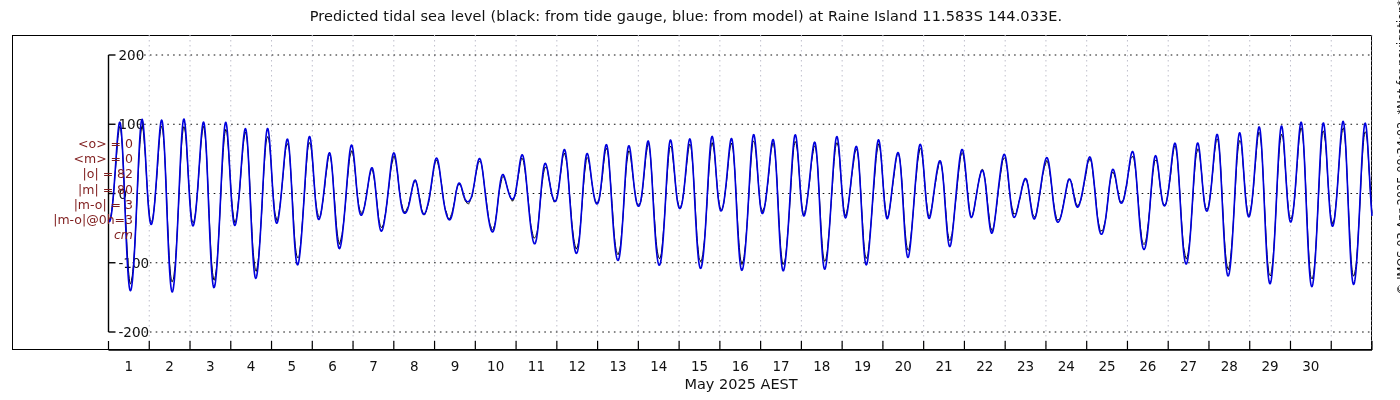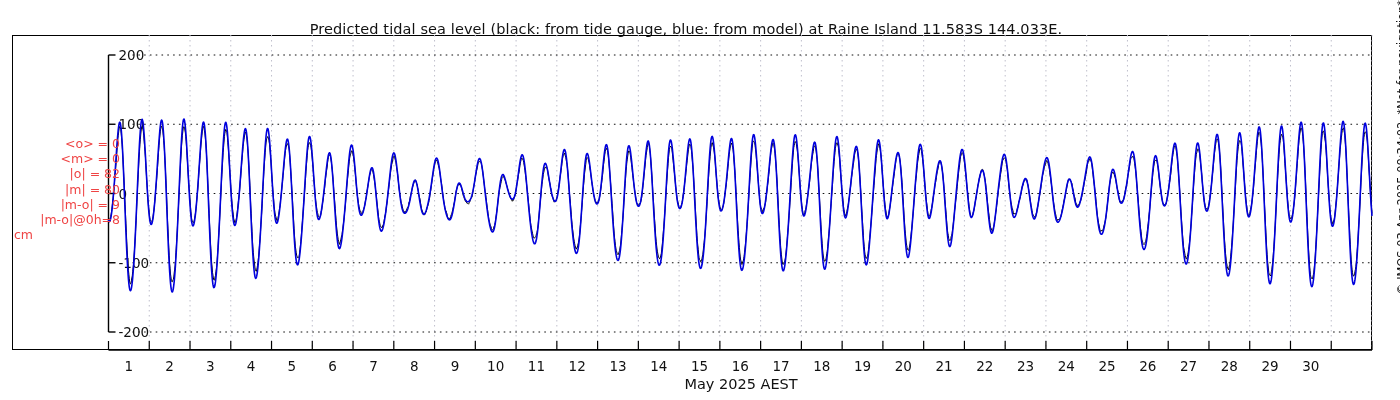--- a/index.html
+++ b/index.html
@@ -17,21 +17,21 @@
   }
   #root {
     position: absolute;
     inset: 0;
     width: 1400px;
     height: 400px;
   }
   .chart-title {
     position: absolute;
     left: 0;
-    top: 21px;
+    top: 8px;
     width: 1372px;
     text-align: center;
     font-size: 14.5px;
     color: #111;
     letter-spacing: 0.1px;
     white-space: nowrap;
   }
   .outer-frame {
     position: absolute;
     left: 12px;
@@ -47,25 +47,26 @@
     top: 0;
   }
   .stats-block {
     position: absolute;
     left: 14px;
     top: 136px;
     width: 106px;
     text-align: right;
     font-size: 12.5px;
     line-height: 15.2px;
-    color: #ef4444;
+    color: #7f1d1d;
     white-space: nowrap;
+    padding-left: 13px;
   }
   .stats-block .stat-line { display: block; }
-  .stats-block .stat-units { display: block; text-align: left; }
+  .stats-block .stat-units { display: block; text-align: right; font-style: italic; }
   .axis-x-title {
     position: absolute;
     left: 110px;
     top: 376px;
     width: 1262px;
     text-align: center;
     font-size: 14.5px;
     color: #111;
   }
   .credit {
@@ -228,22 +229,22 @@
     <g id="g-model">
         <path d="M108.50 219.99L108.92 221.17L109.35 221.61L109.77 221.34L110.20 220.40L110.62 218.82L111.05 216.64L111.47 213.91L111.90 210.64L112.32 206.88L112.75 202.64L113.17 197.96L113.59 192.86L114.02 187.39L114.44 181.60L114.87 175.54L115.29 169.29L115.72 162.94L116.14 156.59L116.57 150.37L116.99 144.40L117.42 138.85L117.84 133.85L118.26 129.56L118.69 126.12L119.11 123.69L119.54 122.37L119.96 122.28L120.39 123.48L120.81 126.01L121.24 129.89L121.66 135.09L122.09 141.54L122.51 149.15L122.94 157.77L123.36 167.27L123.78 177.44L124.21 188.11L124.63 199.05L125.06 210.06L125.48 220.93L125.91 231.46L126.33 241.48L126.76 250.83L127.18 259.37L127.61 266.99L128.03 273.62L128.45 279.18L128.88 283.66L129.30 287.03L129.73 289.32L130.15 290.54L130.58 290.72L131.00 289.92L131.43 288.16L131.85 285.49L132.28 281.97L132.70 277.62L133.12 272.49L133.55 266.61L133.97 260.02L134.40 252.77L134.82 244.90L135.25 236.47L135.67 227.54L136.10 218.20L136.52 208.54L136.95 198.68L137.37 188.75L137.79 178.89L138.22 169.27L138.64 160.05L139.07 151.40L139.49 143.49L139.92 136.48L140.34 130.52L140.77 125.73L141.19 122.22L141.62 120.06L142.04 119.29L142.47 119.90L142.89 121.87L143.31 125.11L143.74 129.53L144.16 134.99L144.59 141.33L145.01 148.35L145.44 155.88L145.86 163.70L146.29 171.62L146.71 179.44L147.14 186.99L147.56 194.11L147.98 200.66L148.41 206.52L148.83 211.62L149.26 215.89L149.68 219.30L150.11 221.84L150.53 223.53L150.96 224.37L151.38 224.42L151.81 223.72L152.23 222.30L152.65 220.23L153.08 217.54L153.50 214.28L153.93 210.50L154.35 206.22L154.78 201.48L155.20 196.32L155.63 190.77L156.05 184.89L156.48 178.72L156.90 172.33L157.32 165.81L157.75 159.24L158.17 152.75L158.60 146.45L159.02 140.48L159.45 135.00L159.87 130.15L160.30 126.09L160.72 122.97L161.15 120.91L161.57 120.05L161.99 120.47L162.42 122.23L162.84 125.37L163.27 129.88L163.69 135.72L164.12 142.82L164.54 151.06L164.97 160.29L165.39 170.34L165.82 181.03L166.24 192.13L166.67 203.44L167.09 214.72L167.51 225.78L167.94 236.42L168.36 246.44L168.79 255.70L169.21 264.05L169.64 271.41L170.06 277.68L170.49 282.83L170.91 286.83L171.34 289.68L171.76 291.40L172.18 292.01L172.61 291.58L173.03 290.14L173.46 287.75L173.88 284.46L174.31 280.32L174.73 275.39L175.16 269.70L175.58 263.31L176.01 256.25L176.43 248.58L176.85 240.34L177.28 231.61L177.70 222.44L178.13 212.93L178.55 203.18L178.98 193.31L179.40 183.45L179.83 173.74L180.25 164.34L180.68 155.42L181.10 147.15L181.52 139.68L181.95 133.18L182.37 127.78L182.80 123.60L183.22 120.73L183.65 119.23L184.07 119.12L184.50 120.40L184.92 123.01L185.35 126.87L185.77 131.86L186.20 137.84L186.62 144.62L187.04 152.03L187.47 159.86L187.89 167.90L188.32 175.95L188.74 183.83L189.17 191.35L189.59 198.36L190.02 204.72L190.44 210.34L190.87 215.13L191.29 219.06L191.71 222.08L192.14 224.20L192.56 225.45L192.99 225.85L193.41 225.45L193.84 224.31L194.26 222.47L194.69 219.99L195.11 216.93L195.54 213.33L195.96 209.25L196.38 204.71L196.81 199.76L197.23 194.44L197.66 188.80L198.08 182.86L198.51 176.71L198.93 170.39L199.36 164.00L199.78 157.62L200.21 151.37L200.63 145.37L201.05 139.76L201.48 134.67L201.90 130.26L202.33 126.67L202.75 124.03L203.18 122.47L203.60 122.10L204.03 123.00L204.45 125.22L204.88 128.78L205.30 133.66L205.72 139.81L206.15 147.15L206.57 155.54L207.00 164.85L207.42 174.89L207.85 185.46L208.27 196.35L208.70 207.36L209.12 218.26L209.55 228.86L209.97 238.95L210.40 248.37L210.82 256.97L211.24 264.63L211.67 271.26L212.09 276.79L212.52 281.20L212.94 284.45L213.37 286.58L213.79 287.60L214.22 287.57L214.64 286.52L215.07 284.53L215.49 281.65L215.91 277.94L216.34 273.45L216.76 268.25L217.19 262.37L217.61 255.87L218.04 248.78L218.46 241.18L218.89 233.09L219.31 224.59L219.74 215.75L220.16 206.65L220.58 197.38L221.01 188.07L221.43 178.83L221.86 169.81L222.28 161.16L222.71 153.02L223.13 145.55L223.56 138.92L223.98 133.24L224.41 128.65L224.83 125.26L225.25 123.14L225.68 122.33L226.10 122.84L226.53 124.66L226.95 127.72L227.38 131.94L227.80 137.19L228.23 143.31L228.65 150.15L229.08 157.50L229.50 165.18L229.93 172.99L230.35 180.73L230.77 188.22L231.20 195.30L231.62 201.82L232.05 207.67L232.47 212.76L232.90 217.01L233.32 220.41L233.75 222.92L234.17 224.56L234.60 225.36L235.02 225.36L235.44 224.61L235.87 223.17L236.29 221.09L236.72 218.45L237.14 215.28L237.57 211.65L237.99 207.59L238.42 203.16L238.84 198.38L239.27 193.30L239.69 187.95L240.11 182.38L240.54 176.65L240.96 170.81L241.39 164.94L241.81 159.13L242.24 153.48L242.66 148.11L243.09 143.13L243.51 138.67L243.94 134.87L244.36 131.86L244.78 129.76L245.21 128.67L245.63 128.70L246.06 129.91L246.48 132.34L246.91 135.99L247.33 140.84L247.76 146.84L248.18 153.89L248.61 161.88L249.03 170.64L249.45 180.02L249.88 189.83L250.30 199.86L250.73 209.92L251.15 219.80L251.58 229.33L252.00 238.32L252.43 246.62L252.85 254.11L253.28 260.67L253.70 266.24L254.13 270.77L254.55 274.23L254.97 276.63L255.40 277.98L255.82 278.33L256.25 277.72L256.67 276.21L257.10 273.87L257.52 270.74L257.95 266.91L258.37 262.41L258.80 257.32L259.22 251.66L259.64 245.49L260.07 238.85L260.49 231.80L260.92 224.36L261.34 216.61L261.77 208.60L262.19 200.41L262.62 192.12L263.04 183.84L263.47 175.68L263.89 167.77L264.31 160.22L264.74 153.19L265.16 146.81L265.59 141.21L266.01 136.50L266.44 132.81L266.86 130.21L267.29 128.76L267.71 128.51L268.14 129.45L268.56 131.55L268.98 134.76L269.41 138.98L269.83 144.09L270.26 149.95L270.68 156.40L271.11 163.27L271.53 170.37L271.96 177.53L272.38 184.58L272.81 191.34L273.23 197.67L273.66 203.46L274.08 208.60L274.50 213.01L274.93 216.64L275.35 219.48L275.78 221.51L276.20 222.75L276.63 223.25L277.05 223.03L277.48 222.16L277.90 220.69L278.33 218.69L278.75 216.20L279.17 213.29L279.60 210.00L280.02 206.36L280.45 202.43L280.87 198.22L281.30 193.78L281.72 189.13L282.15 184.32L282.57 179.38L283.00 174.38L283.42 169.36L283.84 164.41L284.27 159.62L284.69 155.07L285.12 150.88L285.54 147.16L285.97 144.01L286.39 141.56L286.82 139.90L287.24 139.13L287.67 139.33L288.09 140.55L288.51 142.82L288.94 146.14L289.36 150.49L289.79 155.81L290.21 162.02L290.64 169.01L291.06 176.64L291.49 184.75L291.91 193.19L292.34 201.77L292.76 210.33L293.18 218.68L293.61 226.67L294.03 234.14L294.46 240.97L294.88 247.05L295.31 252.29L295.73 256.65L296.16 260.08L296.58 262.58L297.01 264.15L297.43 264.83L297.86 264.65L298.28 263.67L298.70 261.94L299.13 259.53L299.55 256.49L299.98 252.87L300.40 248.75L300.83 244.15L301.25 239.12L301.68 233.70L302.10 227.93L302.53 221.85L302.95 215.48L303.37 208.88L303.80 202.10L304.22 195.19L304.65 188.24L305.07 181.31L305.50 174.51L305.92 167.93L306.35 161.69L306.77 155.90L307.20 150.68L307.62 146.13L308.04 142.37L308.47 139.46L308.89 137.50L309.32 136.53L309.74 136.57L310.17 137.63L310.59 139.67L311.02 142.65L311.44 146.48L311.87 151.05L312.29 156.25L312.71 161.93L313.14 167.94L313.56 174.13L313.99 180.34L314.41 186.42L314.84 192.25L315.26 197.69L315.69 202.64L316.11 207.03L316.54 210.78L316.96 213.87L317.39 216.28L317.81 218.01L318.23 219.08L318.66 219.53L319.08 219.39L319.51 218.72L319.93 217.57L320.36 216.00L320.78 214.05L321.21 211.77L321.63 209.19L322.06 206.36L322.48 203.29L322.90 200.02L323.33 196.56L323.75 192.94L324.18 189.18L324.60 185.31L325.03 181.38L325.45 177.42L325.88 173.49L326.30 169.67L326.73 166.02L327.15 162.64L327.57 159.61L328.00 157.02L328.42 154.97L328.85 153.54L329.27 152.82L329.70 152.86L330.12 153.71L330.55 155.40L330.97 157.94L331.40 161.30L331.82 165.44L332.24 170.28L332.67 175.75L333.09 181.73L333.52 188.09L333.94 194.69L334.37 201.40L334.79 208.07L335.22 214.56L335.64 220.74L336.07 226.48L336.49 231.69L336.91 236.28L337.34 240.18L337.76 243.35L338.19 245.78L338.61 247.45L339.04 248.39L339.46 248.61L339.89 248.17L340.31 247.10L340.74 245.47L341.16 243.31L341.59 240.69L342.01 237.65L342.43 234.24L342.86 230.49L343.28 226.43L343.71 222.10L344.13 217.51L344.56 212.70L344.98 207.68L345.41 202.49L345.83 197.17L346.26 191.74L346.68 186.28L347.10 180.83L347.53 175.47L347.95 170.27L348.38 165.33L348.80 160.73L349.23 156.57L349.65 152.93L350.08 149.90L350.50 147.55L350.93 145.95L351.35 145.14L351.77 145.14L352.20 145.96L352.62 147.58L353.05 149.96L353.47 153.03L353.90 156.72L354.32 160.93L354.75 165.55L355.17 170.45L355.60 175.52L356.02 180.63L356.44 185.67L356.87 190.51L357.29 195.07L357.72 199.27L358.14 203.02L358.57 206.30L358.99 209.06L359.42 211.30L359.84 213.02L360.27 214.23L360.69 214.96L361.12 215.26L361.54 215.15L361.96 214.68L362.39 213.89L362.81 212.83L363.24 211.51L363.66 209.97L364.09 208.23L364.51 206.31L364.94 204.22L365.36 201.96L365.79 199.56L366.21 197.01L366.63 194.34L367.06 191.56L367.48 188.70L367.91 185.81L368.33 182.92L368.76 180.08L369.18 177.38L369.61 174.86L370.03 172.61L370.46 170.70L370.88 169.20L371.30 168.18L371.73 167.69L372.15 167.79L372.58 168.49L373.00 169.81L373.43 171.75L373.85 174.28L374.28 177.36L374.70 180.93L375.13 184.91L375.55 189.20L375.97 193.72L376.40 198.35L376.82 202.98L377.25 207.50L377.67 211.83L378.10 215.86L378.52 219.51L378.95 222.73L379.37 225.46L379.80 227.67L380.22 229.33L380.64 230.46L381.07 231.06L381.49 231.15L381.92 230.77L382.34 229.95L382.77 228.73L383.19 227.15L383.62 225.26L384.04 223.08L384.47 220.65L384.89 217.99L385.32 215.13L385.74 212.08L386.16 208.84L386.59 205.44L387.01 201.89L387.44 198.18L387.86 194.35L388.29 190.42L388.71 186.41L389.14 182.37L389.56 178.35L389.99 174.39L390.41 170.56L390.83 166.93L391.26 163.58L391.68 160.57L392.11 157.98L392.53 155.86L392.96 154.28L393.38 153.29L393.81 152.90L394.23 153.14L394.66 154.01L395.08 155.49L395.50 157.55L395.93 160.12L396.35 163.16L396.78 166.57L397.20 170.28L397.63 174.20L398.05 178.24L398.48 182.29L398.90 186.29L399.33 190.15L399.75 193.80L400.17 197.19L400.60 200.28L401.02 203.03L401.45 205.44L401.87 207.49L402.30 209.19L402.72 210.57L403.15 211.63L403.57 212.40L404.00 212.92L404.42 213.20L404.85 213.27L405.27 213.14L405.69 212.83L406.12 212.35L406.54 211.70L406.97 210.89L407.39 209.89L407.82 208.73L408.24 207.38L408.67 205.85L409.09 204.14L409.52 202.27L409.94 200.24L410.36 198.10L410.79 195.86L411.21 193.58L411.64 191.30L412.06 189.08L412.49 186.99L412.91 185.07L413.34 183.40L413.76 182.03L414.19 181.01L414.61 180.37L415.03 180.16L415.46 180.38L415.88 181.04L416.31 182.12L416.73 183.61L417.16 185.45L417.58 187.60L418.01 189.99L418.43 192.57L418.86 195.24L419.28 197.95L419.70 200.61L420.13 203.16L420.55 205.54L420.98 207.70L421.40 209.59L421.83 211.18L422.25 212.45L422.68 213.40L423.10 214.02L423.53 214.33L423.95 214.34L424.38 214.08L424.80 213.56L425.22 212.82L425.65 211.87L426.07 210.74L426.50 209.45L426.92 208.00L427.35 206.40L427.77 204.67L428.20 202.79L428.62 200.76L429.05 198.58L429.47 196.26L429.89 193.78L430.32 191.16L430.74 188.41L431.17 185.54L431.59 182.58L432.02 179.57L432.44 176.55L432.87 173.57L433.29 170.69L433.72 167.96L434.14 165.46L434.56 163.23L434.99 161.34L435.41 159.84L435.84 158.78L436.26 158.19L436.69 158.09L437.11 158.50L437.54 159.40L437.96 160.79L438.39 162.63L438.81 164.88L439.23 167.48L439.66 170.39L440.08 173.54L440.51 176.86L440.93 180.28L441.36 183.75L441.78 187.19L442.21 190.57L442.63 193.82L443.06 196.93L443.48 199.86L443.90 202.58L444.33 205.10L444.75 207.41L445.18 209.50L445.60 211.39L446.03 213.08L446.45 214.58L446.88 215.90L447.30 217.03L447.73 217.99L448.15 218.75L448.58 219.33L449.00 219.69L449.42 219.84L449.85 219.76L450.27 219.42L450.70 218.81L451.12 217.93L451.55 216.77L451.97 215.33L452.40 213.62L452.82 211.65L453.25 209.46L453.67 207.08L454.09 204.55L454.52 201.93L454.94 199.28L455.37 196.65L455.79 194.11L456.22 191.72L456.64 189.54L457.07 187.61L457.49 185.99L457.92 184.70L458.34 183.77L458.76 183.20L459.19 183.01L459.61 183.16L460.04 183.65L460.46 184.42L460.89 185.45L461.31 186.68L461.74 188.07L462.16 189.55L462.59 191.09L463.01 192.62L463.43 194.11L463.86 195.52L464.28 196.81L464.71 197.98L465.13 198.99L465.56 199.84L465.98 200.54L466.41 201.07L466.83 201.45L467.26 201.69L467.68 201.79L468.11 201.76L468.53 201.60L468.95 201.32L469.38 200.90L469.80 200.35L470.23 199.66L470.65 198.80L471.08 197.77L471.50 196.55L471.93 195.14L472.35 193.51L472.78 191.67L473.20 189.62L473.62 187.36L474.05 184.93L474.47 182.34L474.90 179.64L475.32 176.86L475.75 174.07L476.17 171.33L476.60 168.69L477.02 166.23L477.45 164.02L477.87 162.10L478.29 160.55L478.72 159.42L479.14 158.73L479.57 158.53L479.99 158.82L480.42 159.62L480.84 160.90L481.27 162.66L481.69 164.86L482.12 167.45L482.54 170.39L482.96 173.61L483.39 177.07L483.81 180.70L484.24 184.43L484.66 188.23L485.09 192.03L485.51 195.79L485.94 199.46L486.36 203.03L486.79 206.45L487.21 209.72L487.63 212.81L488.06 215.71L488.48 218.42L488.91 220.92L489.33 223.21L489.76 225.27L490.18 227.09L490.61 228.66L491.03 229.95L491.46 230.95L491.88 231.63L492.31 231.96L492.73 231.93L493.15 231.51L493.58 230.68L494.00 229.44L494.43 227.78L494.85 225.71L495.28 223.25L495.70 220.42L496.13 217.27L496.55 213.84L496.98 210.20L497.40 206.40L497.82 202.53L498.25 198.66L498.67 194.87L499.10 191.24L499.52 187.84L499.95 184.73L500.37 181.97L500.80 179.62L501.22 177.69L501.65 176.22L502.07 175.20L502.49 174.64L502.92 174.50L503.34 174.77L503.77 175.39L504.19 176.33L504.62 177.53L505.04 178.94L505.47 180.50L505.89 182.17L506.32 183.88L506.74 185.61L507.16 187.31L507.59 188.96L508.01 190.52L508.44 191.99L508.86 193.34L509.29 194.57L509.71 195.67L510.14 196.64L510.56 197.48L510.99 198.16L511.41 198.69L511.84 199.06L512.26 199.24L512.68 199.22L513.11 198.97L513.53 198.48L513.96 197.73L514.38 196.69L514.81 195.35L515.23 193.70L515.66 191.75L516.08 189.50L516.51 186.97L516.93 184.19L517.35 181.21L517.78 178.08L518.20 174.86L518.63 171.62L519.05 168.45L519.48 165.43L519.90 162.64L520.33 160.17L520.75 158.08L521.18 156.46L521.60 155.36L522.02 154.82L522.45 154.88L522.87 155.56L523.30 156.84L523.72 158.73L524.15 161.18L524.57 164.16L525.00 167.60L525.42 171.45L525.85 175.64L526.27 180.09L526.69 184.73L527.12 189.48L527.54 194.28L527.97 199.06L528.39 203.77L528.82 208.35L529.24 212.77L529.67 216.99L530.09 220.97L530.52 224.70L530.94 228.16L531.36 231.33L531.79 234.18L532.21 236.71L532.64 238.89L533.06 240.71L533.49 242.14L533.91 243.14L534.34 243.71L534.76 243.81L535.19 243.41L535.61 242.49L536.04 241.04L536.46 239.04L536.88 236.51L537.31 233.45L537.73 229.89L538.16 225.87L538.58 221.44L539.01 216.67L539.43 211.63L539.86 206.41L540.28 201.12L540.71 195.84L541.13 190.69L541.55 185.77L541.98 181.16L542.40 176.97L542.83 173.25L543.25 170.08L543.68 167.50L544.10 165.54L544.53 164.20L544.95 163.48L545.38 163.36L545.80 163.80L546.22 164.74L546.65 166.12L547.07 167.89L547.50 169.95L547.92 172.25L548.35 174.71L548.77 177.25L549.20 179.83L549.62 182.39L550.05 184.88L550.47 187.27L550.89 189.52L551.32 191.62L551.74 193.54L552.17 195.29L552.59 196.83L553.02 198.17L553.44 199.30L553.87 200.20L554.29 200.86L554.72 201.25L555.14 201.36L555.57 201.17L555.99 200.64L556.41 199.76L556.84 198.51L557.26 196.88L557.69 194.85L558.11 192.44L558.54 189.67L558.96 186.55L559.39 183.14L559.81 179.50L560.24 175.69L560.66 171.80L561.08 167.93L561.51 164.18L561.93 160.64L562.36 157.44L562.78 154.66L563.21 152.40L563.63 150.74L564.06 149.76L564.48 149.50L564.91 149.99L565.33 151.26L565.75 153.28L566.18 156.03L566.60 159.47L567.03 163.53L567.45 168.12L567.88 173.18L568.30 178.59L568.73 184.27L569.15 190.11L569.58 196.02L570.00 201.92L570.42 207.71L570.85 213.33L571.27 218.72L571.70 223.82L572.12 228.60L572.55 233.02L572.97 237.06L573.40 240.69L573.82 243.90L574.25 246.68L574.67 249.01L575.09 250.86L575.52 252.23L575.94 253.09L576.37 253.42L576.79 253.18L577.22 252.37L577.64 250.95L578.07 248.92L578.49 246.25L578.92 242.97L579.34 239.07L579.77 234.59L580.19 229.57L580.61 224.07L581.04 218.18L581.46 211.97L581.89 205.56L582.31 199.05L582.74 192.58L583.16 186.26L583.59 180.23L584.01 174.59L584.44 169.47L584.86 164.95L585.28 161.12L585.71 158.04L586.13 155.74L586.56 154.24L586.98 153.54L587.41 153.61L587.83 154.39L588.26 155.83L588.68 157.85L589.11 160.35L589.53 163.24L589.95 166.42L590.38 169.80L590.80 173.29L591.23 176.79L591.65 180.24L592.08 183.57L592.50 186.73L592.93 189.68L593.35 192.40L593.78 194.85L594.20 197.03L594.62 198.92L595.05 200.53L595.47 201.84L595.90 202.85L596.32 203.55L596.75 203.93L597.17 203.97L597.60 203.65L598.02 202.95L598.45 201.84L598.87 200.33L599.30 198.38L599.72 195.99L600.14 193.18L600.57 189.96L600.99 186.37L601.42 182.44L601.84 178.26L602.27 173.90L602.69 169.45L603.12 165.04L603.54 160.76L603.97 156.75L604.39 153.13L604.81 150.02L605.24 147.53L605.66 145.75L606.09 144.77L606.51 144.65L606.94 145.43L607.36 147.11L607.79 149.70L608.21 153.14L608.64 157.39L609.06 162.35L609.48 167.94L609.91 174.05L610.33 180.54L610.76 187.31L611.18 194.22L611.61 201.16L612.03 208.01L612.46 214.68L612.88 221.07L613.31 227.10L613.73 232.73L614.15 237.89L614.58 242.57L615.00 246.72L615.43 250.34L615.85 253.42L616.28 255.95L616.70 257.92L617.13 259.33L617.55 260.16L617.98 260.41L618.40 260.06L618.82 259.10L619.25 257.50L619.67 255.26L620.10 252.36L620.52 248.79L620.95 244.57L621.37 239.72L621.80 234.27L622.22 228.27L622.65 221.79L623.07 214.92L623.50 207.77L623.92 200.45L624.34 193.09L624.77 185.83L625.19 178.81L625.62 172.18L626.04 166.07L626.47 160.60L626.89 155.88L627.32 152.00L627.74 149.02L628.17 146.97L628.59 145.88L629.01 145.72L629.44 146.46L629.86 148.03L630.29 150.33L630.71 153.28L631.14 156.76L631.56 160.65L631.99 164.81L632.41 169.14L632.84 173.52L633.26 177.85L633.68 182.03L634.11 185.98L634.53 189.66L634.96 193.01L635.38 196.00L635.81 198.61L636.23 200.84L636.66 202.68L637.08 204.15L637.51 205.23L637.93 205.94L638.35 206.29L638.78 206.26L639.20 205.85L639.63 205.06L640.05 203.86L640.48 202.26L640.90 200.22L641.33 197.75L641.75 194.85L642.18 191.52L642.60 187.80L643.03 183.72L643.45 179.33L643.87 174.72L644.30 169.97L644.72 165.19L645.15 160.50L645.57 156.02L646.00 151.90L646.42 148.26L646.85 145.24L647.27 142.95L647.70 141.50L648.12 140.96L648.54 141.41L648.97 142.88L649.39 145.35L649.82 148.83L650.24 153.24L650.67 158.52L651.09 164.56L651.52 171.23L651.94 178.41L652.37 185.95L652.79 193.70L653.21 201.51L653.64 209.24L654.06 216.77L654.49 223.97L654.91 230.74L655.34 237.02L655.76 242.72L656.19 247.81L656.61 252.26L657.04 256.05L657.46 259.18L657.88 261.64L658.31 263.46L658.73 264.63L659.16 265.16L659.58 265.07L660.01 264.34L660.43 262.99L660.86 261.01L661.28 258.39L661.71 255.12L662.13 251.21L662.55 246.66L662.98 241.48L663.40 235.71L663.83 229.38L664.25 222.55L664.68 215.31L665.10 207.76L665.53 199.99L665.95 192.16L666.38 184.38L666.80 176.82L667.23 169.63L667.65 162.95L668.07 156.92L668.50 151.68L668.92 147.32L669.35 143.93L669.77 141.57L670.20 140.27L670.62 140.02L671.05 140.80L671.47 142.54L671.90 145.15L672.32 148.53L672.74 152.55L673.17 157.07L673.59 161.94L674.02 167.02L674.44 172.18L674.87 177.27L675.29 182.19L675.72 186.82L676.14 191.10L676.57 194.96L676.99 198.35L677.41 201.25L677.84 203.64L678.26 205.55L678.69 206.97L679.11 207.92L679.54 208.43L679.96 208.51L680.39 208.18L680.81 207.46L681.24 206.35L681.66 204.86L682.08 202.98L682.51 200.71L682.93 198.04L683.36 194.98L683.78 191.53L684.21 187.72L684.63 183.56L685.06 179.12L685.48 174.44L685.91 169.62L686.33 164.74L686.76 159.92L687.18 155.30L687.60 150.99L688.03 147.14L688.45 143.89L688.88 141.36L689.30 139.68L689.73 138.93L690.15 139.21L690.58 140.55L691.00 142.99L691.43 146.50L691.85 151.04L692.27 156.55L692.70 162.91L693.12 170.01L693.55 177.69L693.97 185.81L694.40 194.19L694.82 202.67L695.25 211.07L695.67 219.25L696.10 227.06L696.52 234.39L696.94 241.12L697.37 247.18L697.79 252.52L698.22 257.08L698.64 260.86L699.07 263.86L699.49 266.08L699.92 267.55L700.34 268.30L700.77 268.34L701.19 267.71L701.61 266.43L702.04 264.52L702.46 262.00L702.89 258.87L703.31 255.14L703.74 250.82L704.16 245.92L704.59 240.45L705.01 234.43L705.44 227.91L705.86 220.93L706.28 213.56L706.71 205.88L707.13 198.01L707.56 190.05L707.98 182.14L708.41 174.43L708.83 167.06L709.26 160.20L709.68 153.97L710.11 148.53L710.53 143.99L710.96 140.45L711.38 137.98L711.80 136.62L712.23 136.39L712.65 137.25L713.08 139.17L713.50 142.05L713.93 145.79L714.35 150.25L714.78 155.28L715.20 160.73L715.63 166.43L716.05 172.22L716.47 177.95L716.90 183.47L717.32 188.66L717.75 193.43L718.17 197.68L718.60 201.37L719.02 204.45L719.45 206.92L719.87 208.79L720.30 210.05L720.72 210.76L721.14 210.94L721.57 210.63L721.99 209.87L722.42 208.70L722.84 207.14L723.27 205.21L723.69 202.93L724.12 200.32L724.54 197.37L724.97 194.10L725.39 190.52L725.81 186.63L726.24 182.46L726.66 178.06L727.09 173.46L727.51 168.74L727.94 163.98L728.36 159.28L728.79 154.76L729.21 150.53L729.64 146.74L730.06 143.51L730.49 140.98L730.91 139.26L731.33 138.48L731.76 138.70L732.18 140.01L732.61 142.42L733.03 145.94L733.46 150.53L733.88 156.15L734.31 162.68L734.73 170.00L735.16 177.98L735.58 186.43L736.00 195.20L736.43 204.09L736.85 212.93L737.28 221.53L737.70 229.74L738.13 237.42L738.55 244.44L738.98 250.71L739.40 256.15L739.83 260.72L740.25 264.39L740.67 267.17L741.10 269.07L741.52 270.11L741.95 270.35L742.37 269.83L742.80 268.59L743.22 266.68L743.65 264.14L744.07 261.01L744.50 257.32L744.92 253.09L745.34 248.35L745.77 243.11L746.19 237.39L746.62 231.21L747.04 224.62L747.47 217.63L747.89 210.33L748.32 202.77L748.74 195.05L749.17 187.26L749.59 179.53L750.01 171.99L750.44 164.78L750.86 158.05L751.29 151.94L751.71 146.58L752.14 142.10L752.56 138.60L752.99 136.17L753.41 134.86L753.84 134.69L754.26 135.65L754.69 137.70L755.11 140.76L755.53 144.74L755.96 149.49L756.38 154.86L756.81 160.70L757.23 166.83L757.66 173.07L758.08 179.26L758.51 185.23L758.93 190.84L759.36 195.98L759.78 200.54L760.20 204.46L760.63 207.68L761.05 210.19L761.48 211.99L761.90 213.09L762.33 213.54L762.75 213.38L763.18 212.67L763.60 211.46L764.03 209.81L764.45 207.76L764.87 205.36L765.30 202.66L765.72 199.66L766.15 196.41L766.57 192.91L767.00 189.18L767.42 185.24L767.85 181.11L768.27 176.82L768.70 172.40L769.12 167.91L769.54 163.41L769.97 159.00L770.39 154.76L770.82 150.81L771.24 147.26L771.67 144.23L772.09 141.86L772.52 140.26L772.94 139.53L773.37 139.77L773.79 141.05L774.22 143.41L774.64 146.86L775.06 151.39L775.49 156.93L775.91 163.42L776.34 170.73L776.76 178.72L777.19 187.23L777.61 196.09L778.04 205.11L778.46 214.09L778.89 222.86L779.31 231.24L779.73 239.06L780.16 246.20L780.58 252.54L781.01 257.99L781.43 262.50L781.86 266.03L782.28 268.59L782.71 270.17L783.13 270.83L783.56 270.61L783.98 269.57L784.40 267.78L784.83 265.29L785.25 262.18L785.68 258.50L786.10 254.30L786.53 249.63L786.95 244.53L787.38 239.02L787.80 233.13L788.23 226.89L788.65 220.33L789.07 213.49L789.50 206.41L789.92 199.16L790.35 191.79L790.77 184.41L791.20 177.10L791.62 169.99L792.05 163.19L792.47 156.84L792.90 151.06L793.32 145.99L793.74 141.75L794.17 138.43L794.59 136.14L795.02 134.92L795.44 134.81L795.87 135.82L796.29 137.91L796.72 141.01L797.14 145.05L797.57 149.89L797.99 155.39L798.42 161.38L798.84 167.71L799.26 174.18L799.69 180.61L800.11 186.85L800.54 192.73L800.96 198.12L801.39 202.91L801.81 207.01L802.24 210.36L802.66 212.93L803.09 214.71L803.51 215.72L803.93 216.01L804.36 215.61L804.78 214.59L805.21 213.03L805.63 211.00L806.06 208.55L806.48 205.77L806.91 202.69L807.33 199.38L807.76 195.87L808.18 192.19L808.60 188.36L809.03 184.40L809.45 180.35L809.88 176.22L810.30 172.04L810.73 167.85L811.15 163.71L811.58 159.68L812.00 155.83L812.43 152.25L812.85 149.05L813.27 146.33L813.70 144.19L814.12 142.76L814.55 142.12L814.97 142.37L815.40 143.57L815.82 145.79L816.25 149.03L816.67 153.30L817.10 158.56L817.52 164.73L817.95 171.73L818.37 179.42L818.79 187.65L819.22 196.26L819.64 205.07L820.07 213.88L820.49 222.51L820.92 230.79L821.34 238.54L821.77 245.61L822.19 251.89L822.62 257.28L823.04 261.69L823.46 265.10L823.89 267.49L824.31 268.86L824.74 269.26L825.16 268.73L825.59 267.34L826.01 265.17L826.44 262.29L826.86 258.79L827.29 254.73L827.71 250.20L828.13 245.24L828.56 239.92L828.98 234.28L829.41 228.36L829.83 222.20L830.26 215.82L830.68 209.25L831.11 202.55L831.53 195.75L831.96 188.91L832.38 182.09L832.80 175.38L833.23 168.87L833.65 162.65L834.08 156.85L834.50 151.56L834.93 146.91L835.35 143.01L835.78 139.96L836.20 137.83L836.63 136.70L837.05 136.60L837.47 137.56L837.90 139.55L838.32 142.52L838.75 146.40L839.17 151.08L839.60 156.45L840.02 162.33L840.45 168.58L840.87 175.02L841.30 181.46L841.72 187.76L842.15 193.73L842.57 199.25L842.99 204.18L843.42 208.42L843.84 211.91L844.27 214.61L844.69 216.48L845.12 217.55L845.54 217.84L845.97 217.40L846.39 216.29L846.82 214.60L847.24 212.40L847.66 209.77L848.09 206.79L848.51 203.54L848.94 200.06L849.36 196.43L849.79 192.68L850.21 188.84L850.64 184.96L851.06 181.05L851.49 177.14L851.91 173.25L852.33 169.41L852.76 165.66L853.18 162.04L853.61 158.61L854.03 155.44L854.46 152.61L854.88 150.20L855.31 148.30L855.73 147.00L856.16 146.40L856.58 146.58L857.00 147.59L857.43 149.51L857.85 152.35L858.28 156.13L858.70 160.82L859.13 166.38L859.55 172.72L859.98 179.74L860.40 187.31L860.83 195.29L861.25 203.50L861.68 211.77L862.10 219.94L862.52 227.81L862.95 235.22L863.37 242.03L863.80 248.11L864.22 253.33L864.65 257.63L865.07 260.95L865.50 263.26L865.92 264.57L866.35 264.89L866.77 264.28L867.19 262.80L867.62 260.53L868.04 257.54L868.47 253.93L868.89 249.79L869.32 245.18L869.74 240.20L870.17 234.91L870.59 229.36L871.02 223.61L871.44 217.69L871.86 211.65L872.29 205.52L872.71 199.33L873.14 193.11L873.56 186.91L873.99 180.79L874.41 174.79L874.84 168.98L875.26 163.45L875.69 158.29L876.11 153.57L876.53 149.41L876.96 145.89L877.38 143.10L877.81 141.13L878.23 140.03L878.66 139.85L879.08 140.62L879.51 142.34L879.93 144.97L880.36 148.46L880.78 152.72L881.20 157.66L881.63 163.14L882.05 169.02L882.48 175.14L882.90 181.34L883.33 187.46L883.75 193.34L884.18 198.83L884.60 203.81L885.03 208.18L885.45 211.83L885.88 214.73L886.30 216.84L886.72 218.14L887.15 218.67L887.57 218.46L888.00 217.56L888.42 216.05L888.85 214.00L889.27 211.50L889.70 208.64L890.12 205.48L890.55 202.11L890.97 198.59L891.39 194.97L891.82 191.31L892.24 187.63L892.67 183.97L893.09 180.36L893.52 176.81L893.94 173.35L894.37 170.00L894.79 166.79L895.22 163.77L895.64 160.98L896.06 158.47L896.49 156.31L896.91 154.58L897.34 153.33L897.76 152.65L898.19 152.61L898.61 153.27L899.04 154.68L899.46 156.89L899.89 159.90L900.31 163.72L900.73 168.32L901.16 173.64L901.58 179.60L902.01 186.11L902.43 193.03L902.86 200.25L903.28 207.59L903.71 214.91L904.13 222.04L904.56 228.83L904.98 235.14L905.41 240.82L905.83 245.78L906.25 249.92L906.68 253.17L907.10 255.50L907.53 256.89L907.95 257.35L908.38 256.92L908.80 255.65L909.23 253.60L909.65 250.86L910.08 247.50L910.50 243.62L910.92 239.30L911.35 234.62L911.77 229.66L912.20 224.49L912.62 219.16L913.05 213.72L913.47 208.21L913.90 202.66L914.32 197.12L914.75 191.60L915.17 186.15L915.59 180.78L916.02 175.56L916.44 170.51L916.87 165.71L917.29 161.21L917.72 157.08L918.14 153.40L918.57 150.24L918.99 147.69L919.42 145.80L919.84 144.64L920.26 144.27L920.69 144.70L921.11 145.96L921.54 148.03L921.96 150.89L922.39 154.47L922.81 158.70L923.24 163.48L923.66 168.69L924.09 174.21L924.51 179.88L924.93 185.58L925.36 191.16L925.78 196.47L926.21 201.40L926.63 205.82L927.06 209.67L927.48 212.85L927.91 215.33L928.33 217.08L928.76 218.10L929.18 218.42L929.61 218.07L930.03 217.11L930.45 215.60L930.88 213.62L931.30 211.26L931.73 208.58L932.15 205.66L932.58 202.57L933.00 199.37L933.43 196.12L933.85 192.85L934.28 189.60L934.70 186.40L935.12 183.27L935.55 180.23L935.97 177.30L936.40 174.49L936.82 171.83L937.25 169.35L937.67 167.09L938.10 165.09L938.52 163.39L938.95 162.06L939.37 161.15L939.79 160.72L940.22 160.83L940.64 161.52L941.07 162.84L941.49 164.81L941.92 167.45L942.34 170.76L942.77 174.69L943.19 179.21L943.62 184.25L944.04 189.73L944.46 195.53L944.89 201.53L945.31 207.62L945.74 213.66L946.16 219.51L946.59 225.03L947.01 230.12L947.44 234.65L947.86 238.54L948.29 241.72L948.71 244.12L949.14 245.71L949.56 246.50L949.98 246.50L950.41 245.73L950.83 244.24L951.26 242.10L951.68 239.38L952.11 236.15L952.53 232.50L952.96 228.50L953.38 224.22L953.81 219.74L954.23 215.12L954.65 210.40L955.08 205.64L955.50 200.86L955.93 196.10L956.35 191.39L956.78 186.74L957.20 182.19L957.63 177.76L958.05 173.48L958.48 169.39L958.90 165.53L959.32 161.95L959.75 158.70L960.17 155.84L960.60 153.44L961.02 151.55L961.45 150.22L961.87 149.51L962.30 149.45L962.72 150.07L963.15 151.38L963.57 153.37L963.99 156.01L964.42 159.27L964.84 163.07L965.27 167.33L965.69 171.96L966.12 176.85L966.54 181.88L966.97 186.94L967.39 191.90L967.82 196.64L968.24 201.07L968.66 205.08L969.09 208.60L969.51 211.57L969.94 213.94L970.36 215.70L970.79 216.85L971.21 217.39L971.64 217.35L972.06 216.80L972.49 215.77L972.91 214.33L973.34 212.55L973.76 210.48L974.18 208.21L974.61 205.77L975.03 203.24L975.46 200.64L975.88 198.01L976.31 195.40L976.73 192.81L977.16 190.26L977.58 187.77L978.01 185.36L978.43 183.03L978.85 180.80L979.28 178.69L979.70 176.74L980.13 174.96L980.55 173.40L980.98 172.11L981.40 171.12L981.83 170.48L982.25 170.24L982.68 170.45L983.10 171.14L983.52 172.33L983.95 174.04L984.37 176.28L984.80 179.02L985.22 182.24L985.65 185.88L986.07 189.89L986.50 194.19L986.92 198.68L987.35 203.26L987.77 207.84L988.19 212.30L988.62 216.55L989.04 220.47L989.47 223.98L989.89 227.00L990.32 229.47L990.74 231.34L991.17 232.59L991.59 233.19L992.02 233.17L992.44 232.54L992.87 231.33L993.29 229.59L993.71 227.39L994.14 224.78L994.56 221.82L994.99 218.58L995.41 215.12L995.84 211.50L996.26 207.76L996.69 203.95L997.11 200.11L997.54 196.27L997.96 192.45L998.38 188.67L998.81 184.94L999.23 181.30L999.66 177.76L1000.08 174.33L1000.51 171.04L1000.93 167.93L1001.36 165.03L1001.78 162.38L1002.21 160.03L1002.63 158.02L1003.05 156.40L1003.48 155.22L1003.90 154.53L1004.33 154.35L1004.75 154.72L1005.18 155.66L1005.60 157.15L1006.03 159.21L1006.45 161.79L1006.88 164.85L1007.30 168.34L1007.72 172.20L1008.15 176.33L1008.57 180.64L1009.00 185.06L1009.42 189.47L1009.85 193.79L1010.27 197.92L1010.70 201.78L1011.12 205.31L1011.55 208.43L1011.97 211.12L1012.39 213.33L1012.82 215.05L1013.24 216.29L1013.67 217.06L1014.09 217.38L1014.52 217.29L1014.94 216.83L1015.37 216.04L1015.79 214.97L1016.22 213.67L1016.64 212.19L1017.07 210.56L1017.49 208.81L1017.91 206.98L1018.34 205.09L1018.76 203.15L1019.19 201.18L1019.61 199.18L1020.04 197.17L1020.46 195.15L1020.89 193.14L1021.31 191.14L1021.74 189.19L1022.16 187.29L1022.58 185.48L1023.01 183.79L1023.43 182.27L1023.86 180.95L1024.28 179.88L1024.71 179.09L1025.13 178.64L1025.56 178.55L1025.98 178.85L1026.41 179.56L1026.83 180.68L1027.25 182.21L1027.68 184.13L1028.10 186.40L1028.53 188.98L1028.95 191.80L1029.38 194.81L1029.80 197.93L1030.23 201.07L1030.65 204.16L1031.08 207.12L1031.50 209.88L1031.92 212.35L1032.35 214.48L1032.77 216.23L1033.20 217.56L1033.62 218.44L1034.05 218.86L1034.47 218.84L1034.90 218.37L1035.32 217.49L1035.75 216.24L1036.17 214.64L1036.60 212.74L1037.02 210.59L1037.44 208.24L1037.87 205.71L1038.29 203.06L1038.72 200.32L1039.14 197.50L1039.57 194.65L1039.99 191.77L1040.42 188.88L1040.84 185.99L1041.27 183.12L1041.69 180.28L1042.11 177.48L1042.54 174.74L1042.96 172.08L1043.39 169.53L1043.81 167.12L1044.24 164.89L1044.66 162.87L1045.09 161.11L1045.51 159.67L1045.94 158.57L1046.36 157.87L1046.78 157.61L1047.21 157.80L1047.63 158.48L1048.06 159.66L1048.48 161.33L1048.91 163.48L1049.33 166.09L1049.76 169.10L1050.18 172.48L1050.61 176.16L1051.03 180.08L1051.45 184.15L1051.88 188.29L1052.30 192.44L1052.73 196.51L1053.15 200.43L1053.58 204.13L1054.00 207.56L1054.43 210.67L1054.85 213.43L1055.28 215.81L1055.70 217.81L1056.13 219.42L1056.55 220.64L1056.97 221.50L1057.40 222.01L1057.82 222.21L1058.25 222.11L1058.67 221.74L1059.10 221.14L1059.52 220.32L1059.95 219.31L1060.37 218.12L1060.80 216.77L1061.22 215.25L1061.64 213.59L1062.07 211.79L1062.49 209.84L1062.92 207.77L1063.34 205.57L1063.77 203.27L1064.19 200.88L1064.62 198.42L1065.04 195.94L1065.47 193.46L1065.89 191.03L1066.31 188.70L1066.74 186.52L1067.16 184.53L1067.59 182.78L1068.01 181.33L1068.44 180.21L1068.86 179.46L1069.29 179.10L1069.71 179.14L1070.14 179.58L1070.56 180.41L1070.98 181.61L1071.41 183.15L1071.83 184.97L1072.26 187.01L1072.68 189.23L1073.11 191.55L1073.53 193.89L1073.96 196.21L1074.38 198.42L1074.81 200.47L1075.23 202.31L1075.65 203.89L1076.08 205.18L1076.50 206.16L1076.93 206.81L1077.35 207.12L1077.78 207.12L1078.20 206.80L1078.63 206.19L1079.05 205.31L1079.48 204.18L1079.90 202.85L1080.33 201.32L1080.75 199.63L1081.17 197.79L1081.60 195.83L1082.02 193.75L1082.45 191.58L1082.87 189.32L1083.30 186.98L1083.72 184.57L1084.15 182.09L1084.57 179.56L1085.00 177.01L1085.42 174.44L1085.84 171.88L1086.27 169.38L1086.69 166.97L1087.12 164.70L1087.54 162.62L1087.97 160.78L1088.39 159.24L1088.82 158.05L1089.24 157.27L1089.67 156.93L1090.09 157.08L1090.51 157.75L1090.94 158.95L1091.36 160.69L1091.79 162.95L1092.21 165.72L1092.64 168.95L1093.06 172.61L1093.49 176.62L1093.91 180.92L1094.34 185.43L1094.76 190.08L1095.18 194.78L1095.61 199.45L1096.03 204.02L1096.46 208.42L1096.88 212.58L1097.31 216.44L1097.73 219.98L1098.16 223.15L1098.58 225.93L1099.01 228.31L1099.43 230.28L1099.86 231.84L1100.28 233.01L1100.70 233.79L1101.13 234.21L1101.55 234.26L1101.98 233.97L1102.40 233.36L1102.83 232.42L1103.25 231.17L1103.68 229.62L1104.10 227.77L1104.53 225.63L1104.95 223.20L1105.37 220.50L1105.80 217.53L1106.22 214.32L1106.65 210.90L1107.07 207.29L1107.50 203.54L1107.92 199.70L1108.35 195.82L1108.77 191.97L1109.20 188.21L1109.62 184.62L1110.04 181.27L1110.47 178.22L1110.89 175.54L1111.32 173.28L1111.74 171.50L1112.17 170.23L1112.59 169.48L1113.02 169.27L1113.44 169.59L1113.87 170.41L1114.29 171.70L1114.71 173.40L1115.14 175.46L1115.56 177.81L1115.99 180.36L1116.41 183.05L1116.84 185.79L1117.26 188.50L1117.69 191.12L1118.11 193.59L1118.54 195.84L1118.96 197.83L1119.38 199.53L1119.81 200.92L1120.23 201.97L1120.66 202.70L1121.08 203.09L1121.51 203.17L1121.93 202.94L1122.36 202.42L1122.78 201.63L1123.21 200.58L1123.63 199.30L1124.06 197.79L1124.48 196.07L1124.90 194.14L1125.33 192.02L1125.75 189.72L1126.18 187.23L1126.60 184.58L1127.03 181.77L1127.45 178.84L1127.88 175.81L1128.30 172.71L1128.73 169.60L1129.15 166.53L1129.57 163.55L1130.00 160.74L1130.42 158.17L1130.85 155.91L1131.27 154.04L1131.70 152.64L1132.12 151.76L1132.55 151.47L1132.97 151.82L1133.40 152.83L1133.82 154.53L1134.24 156.91L1134.67 159.96L1135.09 163.65L1135.52 167.91L1135.94 172.69L1136.37 177.90L1136.79 183.45L1137.22 189.25L1137.64 195.20L1138.07 201.18L1138.49 207.11L1138.91 212.88L1139.34 218.41L1139.76 223.62L1140.19 228.45L1140.61 232.84L1141.04 236.76L1141.46 240.16L1141.89 243.04L1142.31 245.39L1142.74 247.19L1143.16 248.47L1143.59 249.22L1144.01 249.47L1144.43 249.21L1144.86 248.47L1145.28 247.24L1145.71 245.56L1146.13 243.41L1146.56 240.81L1146.98 237.78L1147.41 234.32L1147.83 230.45L1148.26 226.19L1148.68 221.58L1149.10 216.65L1149.53 211.46L1149.95 206.07L1150.38 200.54L1150.80 194.96L1151.23 189.41L1151.65 183.99L1152.08 178.80L1152.50 173.93L1152.93 169.48L1153.35 165.54L1153.77 162.18L1154.20 159.48L1154.62 157.48L1155.05 156.21L1155.47 155.68L1155.90 155.90L1156.32 156.83L1156.75 158.42L1157.17 160.62L1157.60 163.33L1158.02 166.48L1158.44 169.97L1158.87 173.68L1159.29 177.52L1159.72 181.39L1160.14 185.18L1160.57 188.81L1160.99 192.21L1161.42 195.31L1161.84 198.05L1162.27 200.41L1162.69 202.36L1163.11 203.88L1163.54 204.97L1163.96 205.63L1164.39 205.88L1164.81 205.74L1165.24 205.21L1165.66 204.31L1166.09 203.07L1166.51 201.49L1166.94 199.59L1167.36 197.38L1167.79 194.87L1168.21 192.07L1168.63 189.00L1169.06 185.67L1169.48 182.11L1169.91 178.36L1170.33 174.46L1170.76 170.46L1171.18 166.42L1171.61 162.43L1172.03 158.57L1172.46 154.92L1172.88 151.60L1173.30 148.69L1173.73 146.31L1174.15 144.53L1174.58 143.45L1175.00 143.14L1175.43 143.66L1175.85 145.05L1176.28 147.31L1176.70 150.46L1177.13 154.45L1177.55 159.24L1177.97 164.75L1178.40 170.90L1178.82 177.57L1179.25 184.65L1179.67 192.01L1180.10 199.52L1180.52 207.03L1180.95 214.44L1181.37 221.61L1181.80 228.44L1182.22 234.82L1182.64 240.69L1183.07 245.97L1183.49 250.62L1183.92 254.59L1184.34 257.87L1184.77 260.46L1185.19 262.34L1185.62 263.53L1186.04 264.04L1186.47 263.89L1186.89 263.08L1187.32 261.65L1187.74 259.60L1188.16 256.94L1188.59 253.70L1189.01 249.89L1189.44 245.52L1189.86 240.63L1190.29 235.23L1190.71 229.38L1191.14 223.11L1191.56 216.49L1191.99 209.60L1192.41 202.51L1192.83 195.33L1193.26 188.17L1193.68 181.15L1194.11 174.38L1194.53 168.00L1194.96 162.12L1195.38 156.87L1195.81 152.34L1196.23 148.62L1196.66 145.79L1197.08 143.90L1197.50 142.97L1197.93 143.01L1198.35 143.98L1198.78 145.83L1199.20 148.50L1199.63 151.89L1200.05 155.89L1200.48 160.37L1200.90 165.21L1201.33 170.27L1201.75 175.42L1202.17 180.53L1202.60 185.49L1203.02 190.18L1203.45 194.52L1203.87 198.44L1204.30 201.87L1204.72 204.79L1205.15 207.16L1205.57 208.97L1206.00 210.23L1206.42 210.94L1206.84 211.13L1207.27 210.81L1207.69 210.00L1208.12 208.72L1208.54 207.00L1208.97 204.85L1209.39 202.29L1209.82 199.34L1210.24 196.01L1210.67 192.33L1211.09 188.31L1211.52 183.99L1211.94 179.41L1212.36 174.63L1212.79 169.70L1213.21 164.70L1213.64 159.73L1214.06 154.89L1214.49 150.28L1214.91 146.03L1215.34 142.27L1215.76 139.10L1216.19 136.65L1216.61 135.03L1217.03 134.33L1217.46 134.61L1217.88 135.95L1218.31 138.35L1218.73 141.82L1219.16 146.33L1219.58 151.82L1220.01 158.21L1220.43 165.39L1220.86 173.23L1221.28 181.59L1221.70 190.32L1222.13 199.25L1222.55 208.21L1222.98 217.06L1223.40 225.65L1223.83 233.82L1224.25 241.47L1224.68 248.50L1225.10 254.81L1225.53 260.35L1225.95 265.07L1226.37 268.95L1226.80 271.97L1227.22 274.14L1227.65 275.46L1228.07 275.95L1228.50 275.64L1228.92 274.55L1229.35 272.71L1229.77 270.12L1230.20 266.83L1230.62 262.85L1231.05 258.20L1231.47 252.92L1231.89 247.02L1232.32 240.55L1232.74 233.56L1233.17 226.11L1233.59 218.26L1234.02 210.11L1234.44 201.75L1234.87 193.30L1235.29 184.89L1235.72 176.66L1236.14 168.75L1236.56 161.30L1236.99 154.47L1237.41 148.38L1237.84 143.17L1238.26 138.93L1238.69 135.75L1239.11 133.69L1239.54 132.77L1239.96 133.01L1240.39 134.36L1240.81 136.77L1241.23 140.15L1241.66 144.38L1242.08 149.34L1242.51 154.88L1242.93 160.83L1243.36 167.05L1243.78 173.36L1244.21 179.62L1244.63 185.67L1245.06 191.41L1245.48 196.71L1245.90 201.48L1246.33 205.67L1246.75 209.21L1247.18 212.09L1247.60 214.28L1248.03 215.80L1248.45 216.66L1248.88 216.87L1249.30 216.47L1249.73 215.48L1250.15 213.94L1250.57 211.86L1251.00 209.28L1251.42 206.23L1251.85 202.71L1252.27 198.77L1252.70 194.41L1253.12 189.68L1253.55 184.61L1253.97 179.25L1254.40 173.66L1254.82 167.92L1255.25 162.11L1255.67 156.34L1256.09 150.72L1256.52 145.39L1256.94 140.47L1257.37 136.11L1257.79 132.44L1258.22 129.61L1258.64 127.72L1259.07 126.89L1259.49 127.19L1259.92 128.68L1260.34 131.40L1260.76 135.34L1261.19 140.45L1261.61 146.68L1262.04 153.93L1262.46 162.07L1262.89 170.95L1263.31 180.40L1263.74 190.25L1264.16 200.30L1264.59 210.38L1265.01 220.29L1265.43 229.87L1265.86 238.97L1266.28 247.43L1266.71 255.16L1267.13 262.05L1267.56 268.05L1267.98 273.09L1268.41 277.16L1268.83 280.25L1269.26 282.36L1269.68 283.52L1270.10 283.74L1270.53 283.06L1270.95 281.52L1271.38 279.14L1271.80 275.95L1272.23 272.00L1272.65 267.30L1273.08 261.90L1273.50 255.81L1273.93 249.09L1274.35 241.77L1274.78 233.91L1275.20 225.58L1275.62 216.85L1276.05 207.83L1276.47 198.63L1276.90 189.37L1277.32 180.21L1277.75 171.28L1278.17 162.75L1278.60 154.78L1279.02 147.53L1279.45 141.14L1279.87 135.75L1280.29 131.46L1280.72 128.38L1281.14 126.55L1281.57 126.00L1281.99 126.73L1282.42 128.69L1282.84 131.82L1283.27 136.00L1283.69 141.11L1284.12 146.99L1284.54 153.47L1284.96 160.38L1285.39 167.52L1285.81 174.73L1286.24 181.83L1286.66 188.65L1287.09 195.06L1287.51 200.95L1287.94 206.20L1288.36 210.76L1288.79 214.57L1289.21 217.60L1289.63 219.85L1290.06 221.33L1290.48 222.05L1290.91 222.05L1291.33 221.37L1291.76 220.03L1292.18 218.09L1292.61 215.56L1293.03 212.50L1293.46 208.93L1293.88 204.87L1294.30 200.36L1294.73 195.42L1295.15 190.10L1295.58 184.44L1296.00 178.49L1296.43 172.32L1296.85 166.01L1297.28 159.66L1297.70 153.38L1298.13 147.30L1298.55 141.55L1298.98 136.29L1299.40 131.65L1299.82 127.79L1300.25 124.85L1300.67 122.96L1301.10 122.21L1301.52 122.71L1301.95 124.50L1302.37 127.60L1302.80 132.02L1303.22 137.69L1303.65 144.54L1304.07 152.46L1304.49 161.30L1304.92 170.90L1305.34 181.08L1305.77 191.62L1306.19 202.34L1306.62 213.02L1307.04 223.47L1307.47 233.51L1307.89 242.98L1308.32 251.72L1308.74 259.62L1309.16 266.59L1309.59 272.56L1310.01 277.49L1310.44 281.35L1310.86 284.16L1311.29 285.92L1311.71 286.67L1312.14 286.43L1312.56 285.25L1312.99 283.18L1313.41 280.25L1313.83 276.50L1314.26 271.98L1314.68 266.72L1315.11 260.75L1315.53 254.12L1315.96 246.87L1316.38 239.04L1316.81 230.69L1317.23 221.90L1317.66 212.76L1318.08 203.37L1318.51 193.84L1318.93 184.32L1319.35 174.95L1319.78 165.88L1320.20 157.30L1320.63 149.34L1321.05 142.19L1321.48 136.00L1321.90 130.88L1322.33 126.96L1322.75 124.32L1323.18 123.02L1323.60 123.06L1324.02 124.44L1324.45 127.11L1324.87 130.96L1325.30 135.89L1325.72 141.74L1326.15 148.35L1326.57 155.53L1327.00 163.09L1327.42 170.84L1327.85 178.57L1328.27 186.11L1328.69 193.30L1329.12 199.99L1329.54 206.05L1329.97 211.40L1330.39 215.97L1330.82 219.71L1331.24 222.60L1331.67 224.65L1332.09 225.86L1332.52 226.27L1332.94 225.93L1333.36 224.87L1333.79 223.15L1334.21 220.80L1334.64 217.87L1335.06 214.40L1335.49 210.43L1335.91 205.99L1336.34 201.10L1336.76 195.82L1337.19 190.16L1337.61 184.19L1338.03 177.95L1338.46 171.53L1338.88 164.99L1339.31 158.45L1339.73 152.02L1340.16 145.83L1340.58 140.02L1341.01 134.74L1341.43 130.14L1341.86 126.37L1342.28 123.56L1342.71 121.85L1343.13 121.34L1343.55 122.10L1343.98 124.20L1344.40 127.64L1344.83 132.40L1345.25 138.42L1345.68 145.63L1346.10 153.88L1346.53 163.03L1346.95 172.89L1347.38 183.28L1347.80 193.98L1348.22 204.78L1348.65 215.48L1349.07 225.87L1349.50 235.77L1349.92 245.02L1350.35 253.47L1350.77 261.02L1351.20 267.57L1351.62 273.08L1352.05 277.50L1352.47 280.83L1352.89 283.09L1353.32 284.28L1353.74 284.47L1354.17 283.69L1354.59 281.98L1355.02 279.42L1355.44 276.03L1355.87 271.87L1356.29 266.98L1356.72 261.40L1357.14 255.18L1357.56 248.34L1357.99 240.94L1358.41 233.02L1358.84 224.65L1359.26 215.89L1359.69 206.84L1360.11 197.60L1360.54 188.29L1360.96 179.04L1361.39 170.00L1361.81 161.32L1362.24 153.18L1362.66 145.72L1363.08 139.12L1363.51 133.50L1363.93 129.01L1364.36 125.74L1364.78 123.76L1365.21 123.13L1365.63 123.85L1366.06 125.88L1366.48 129.17L1366.91 133.62L1367.33 139.09L1367.75 145.43L1368.18 152.46L1368.60 159.99L1369.03 167.82L1369.45 175.76L1369.88 183.60L1370.30 191.17L1370.73 198.31L1371.15 204.88L1371.58 210.77L1372.00 215.88" fill="none" stroke="#0000dd" stroke-width="1.6" stroke-linejoin="round"></path>
       </g>
   </svg>
 
   <div class="stats-block" id="stats-block">
       <span class="stat-line">&lt;o&gt; = 0</span>
       <span class="stat-line">&lt;m&gt; = 0</span>
       <span class="stat-line">|o| = 82</span>
       <span class="stat-line">|m| = 80</span>
-      <span class="stat-line">|m-o| = 9</span>
-      <span class="stat-line">|m-o|@0h=8</span>
+      <span class="stat-line">|m-o| = 3</span>
+      <span class="stat-line">|m-o|@0h=3</span>
       <span class="stat-units">cm</span>
     </div>
 
   <div class="axis-x-title">May 2025 AEST</div>
 
   <div class="credit">
     <span>© IMOS 03-Apr-2025 08:34:02. *Not for navigation*</span>
   </div>
 
 </div>

